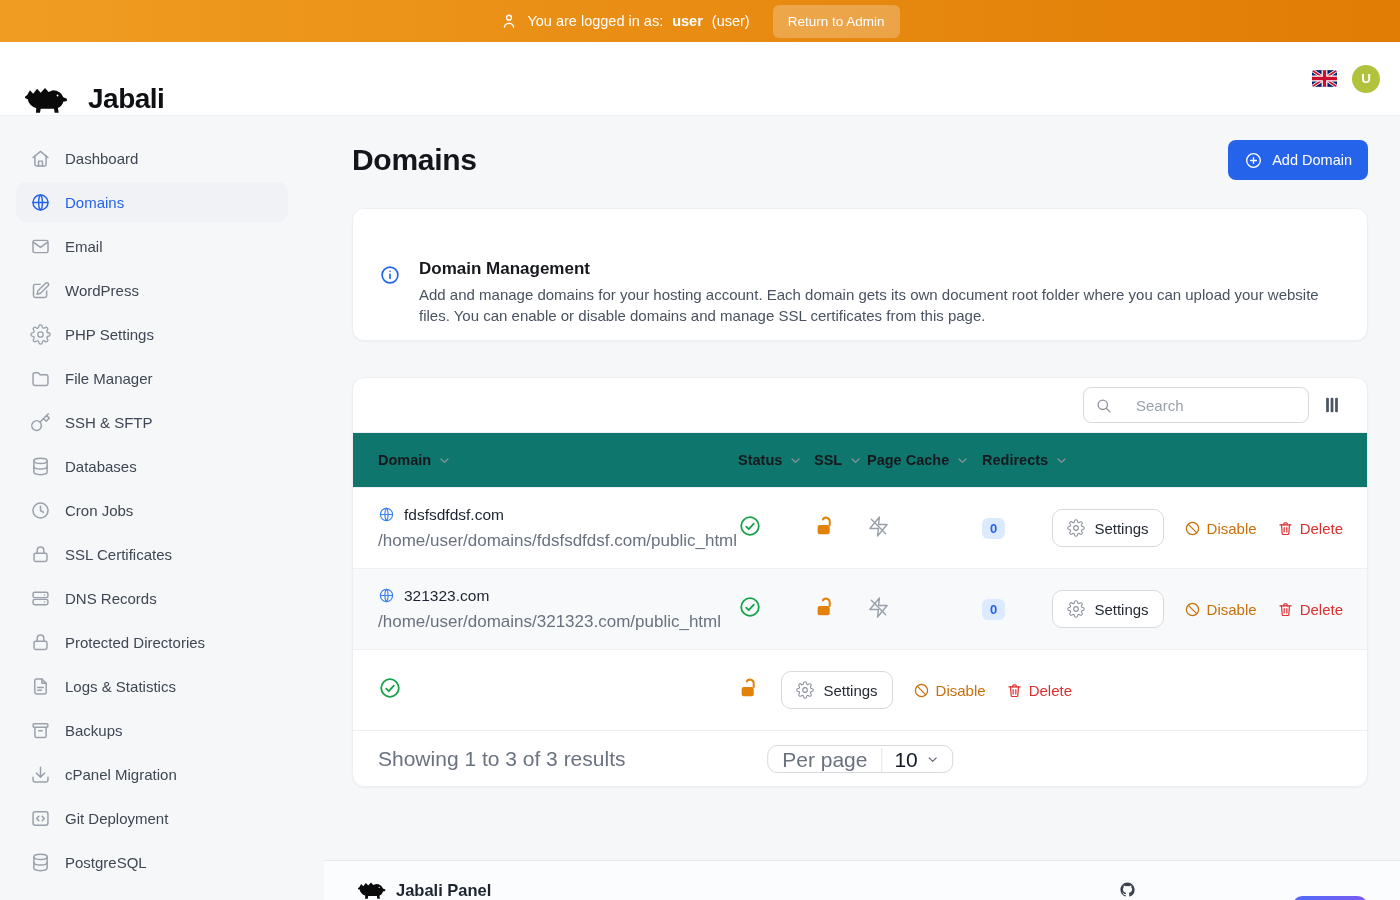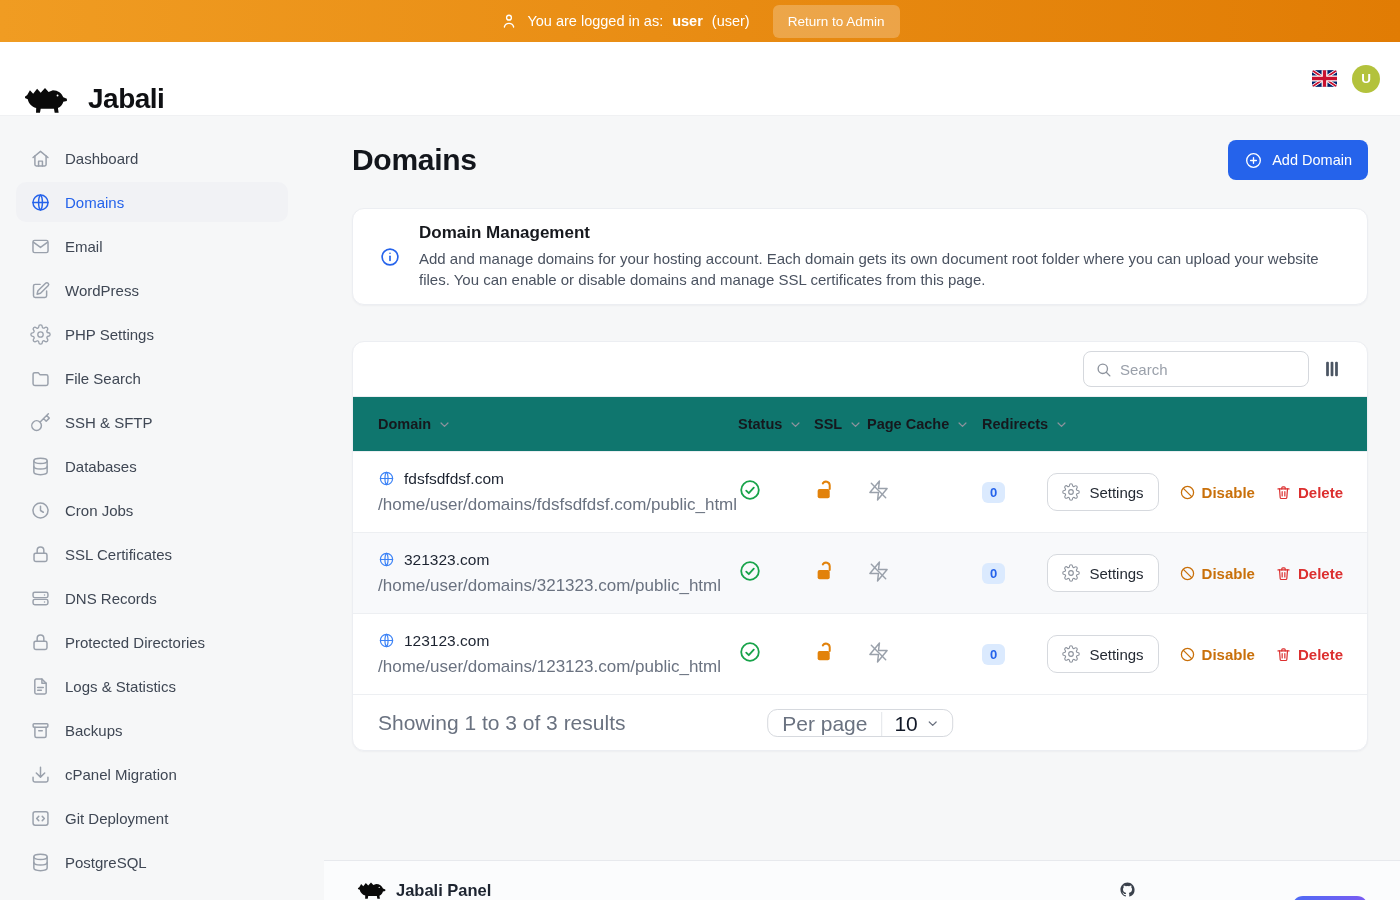--- a/index.html
+++ b/index.html
@@ -34,48 +34,48 @@
 
   main { flex:1; min-width:0; padding:24px 32px 0 48px; display:flex; flex-direction:column; }
   .page-head { display:flex; align-items:center; justify-content:space-between; margin-bottom:28px; }
   h1 { font-size:30px; font-weight:700; letter-spacing:-.3px; color:#13161c; }
   .add-domain { display:flex; align-items:center; gap:9px; background:#2563eb; color:#fff; border:none; border-radius:8px; height:40px; padding:0 16px; font-size:14.5px; font-weight:500; cursor:pointer; font-family:inherit; }
   .add-domain .icn { width:19px; height:19px; }
 
   .card { background:#fff; border:1px solid #eceef2; border-radius:12px; box-shadow:0 1px 2px rgba(16,24,40,.04); }
   .info-card { display:flex; align-items:center; gap:18px; padding:14px 26px; margin-bottom:36px; }
   .info-card .icn { width:22px; height:22px; color:#2563eb; }
-  .info-card h2 { font-size:17px; font-weight:700; color:#16181d; margin-bottom:5px; }
+  .info-card h2 { font-size:17px; font-weight:700; color:#16181d; margin-bottom:5px;margin-top:36px; }
   .info-card p { font-size:15px; color:#4a5260; line-height:1.4; max-width:935px; }
 
   
   .table-card { --cols:360px 76px 53px 115px 90px minmax(0,1fr); }
   .toolbar { display:flex; align-items:center; justify-content:flex-end; gap:10px; height:54px; padding:0 22px; }
-  .search-box { display:flex; align-items:center; gap:8px; width:226px; height:36px; border:1px solid #d5d8dd; border-radius:8px; padding:15px 11px; color:#8d939d; }
+  .search-box { display:flex; align-items:center; gap:24px; width:226px; height:36px; border:1px solid #d5d8dd; border-radius:8px; padding:15px 11px; color:#8d939d; }
   .search-box .icn { width:17px; height:17px; }
   .search-box input { border:none; outline:none; width:100%; font-size:15px; color:#1f2937; font-family:inherit; background:transparent; }
   .search-box input::placeholder { color:#9aa0aa; }
   .col-btn { width:26px; height:26px; border:none; background:none; color:#4b5563; cursor:pointer; padding:2px; }
 
   .thead { display:grid; grid-template-columns:var(--cols); align-items:center; height:56px; padding:0 24px 0 25px; background:#0f766e; border-top:1px solid #eceef2; border-bottom:1px solid #eceef2; font-size:14.5px; font-weight:700; color:#16181d; }
   .th { display:flex; align-items:center; gap:6px; }
   .th .sort { width:15px; height:15px; color:#8d939d; }
   .trow { display:grid; grid-template-columns:var(--cols); align-items:center; height:81px; padding:0 24px 0 25px; border-bottom:1px solid #edeff2; }
   .trow.alt { background:#f8f9fb; }
   .dtop { display:flex; align-items:center; gap:9px; font-size:15.5px; color:#1c2330; margin-bottom:7px; }
   .dtop .icn { width:17px; height:17px; color:#3b82f6; }
   .dpath { font-size:17px; color:#6a7280; }
   .st-icn { width:24px; height:24px; color:#18a34a; }
   .ssl-icn { width:23px; height:23px; color:#e2820b; }
   .zap-icn { width:23px; height:23px; color:#9aa1ab; }
   .badge { display:inline-block; background:#dbeafe; color:#2563eb; font-size:13px; font-weight:600; border-radius:6px; padding:3px 8px; }
   .actions { display:flex; align-items:center; justify-content:flex-end; gap:20px; }
   .btn-settings { display:flex; align-items:center; gap:9px; height:38px; padding:0 14px; border:1px solid #d6d9de; border-radius:10px; background:#fff; font-size:15px; font-weight:500; color:#242a33; cursor:pointer; font-family:inherit; }
   .btn-settings .icn { width:18px; height:18px; color:#8d939d; }
-  .lnk { display:flex; align-items:center; gap:6px; border:none; background:none; font-size:15px; font-weight:700; cursor:pointer; font-family:inherit; }
+  .lnk { display:flex; align-items:center; gap:6px; border:none; background:none; font-size:15px; font-weight:400; cursor:pointer; font-family:inherit; }
   .lnk .icn { width:17px; height:17px; }
   .lnk.disable { color:#c9700a; }
   .lnk.delete { color:#dc2f2f; }
 
   .tfoot { position:relative; display:flex; align-items:center; height:55px; padding:0 24px 0 25px; font-size:21px; color:#6a7280; }
   .per-page { position:absolute; left:50%; transform:translateX(-50%); display:flex; align-items:flex-end; height:28px; border:1px solid #d6d9de; border-radius:10px; background:#fff; overflow:hidden; cursor:pointer; }
   .pp-label { display:flex; align-items:center; padding:0 14px; color:#6a7280; border-right:1px solid #e3e5e9; }
   .pp-value { display:flex; align-items:center; gap:7px; padding:0 12px; color:#111827; font-weight:500;margin-top:20px; }
   .pp-value .icn { width:15px; height:15px; color:#6b7280; }
 
@@ -180,21 +180,21 @@
           </svg>
         </span>
     <span class="lbl">PHP Settings</span>
   </div>
       <div class="side-item">
     <span class="icn">
           <svg viewBox="0 0 24 24" fill="none" stroke="currentColor" stroke-width="1.7" stroke-linecap="round" stroke-linejoin="round">
             <path d="M3.5 7.3v10.6a2 2 0 0 0 2 2h13a2 2 0 0 0 2-2V9.6a2 2 0 0 0-2-2h-7.2L9.4 5.3H5.5a2 2 0 0 0-2 2Z"></path>
           </svg>
         </span>
-    <span class="lbl">File Search</span>
+    <span class="lbl">File Manager</span>
   </div>
       <div class="side-item">
     <span class="icn">
           <svg viewBox="0 0 24 24" fill="none" stroke="currentColor" stroke-width="1.7" stroke-linecap="round" stroke-linejoin="round">
             <path d="M21 2l-2 2m-7.61 7.61a5.5 5.5 0 1 1-7.778 7.778 5.5 5.5 0 0 1 7.777-7.777Zm0 0L15.5 7.5m0 0l3 3L22 7l-3-3m-3.5 3.5L19 4"></path>
           </svg>
         </span>
     <span class="lbl">SSH &amp; SFTP</span>
   </div>
       <div class="side-item">
@@ -508,33 +508,20 @@
                     <path d="M9.6 7V5.4A1.4 1.4 0 0 1 11 4h2a1.4 1.4 0 0 1 1.4 1.4V7"></path>
                     <path d="M6.4 7l.9 12.1a1.5 1.5 0 0 0 1.5 1.4h6.4a1.5 1.5 0 0 0 1.5-1.4L17.6 7"></path>
                     <path d="M10.1 10.8v6M13.9 10.8v6"></path>
                   </svg>
                 </span>
         <span class="a-delete">Delete</span>
       </button>
     </div>
   </div>
           <div class="trow">
-    <div class="dcell">
-      <div class="dtop">
-        <span class="icn">
-                  <svg viewBox="0 0 24 24" fill="none" stroke="currentColor" stroke-width="1.7" stroke-linecap="round" stroke-linejoin="round">
-                    <circle cx="12" cy="12" r="8.6"></circle>
-                    <path d="M3.4 12h17.2"></path>
-                    <path d="M12 3.4c2.9 2.7 2.9 14.5 0 17.2M12 3.4c-2.9 2.7-2.9 14.5 0 17.2"></path>
-                  </svg>
-                </span>
-        <span class="dname">123123.com</span>
-      </div>
-      <div class="dpath">/home/user/domains/123123.com/public_html</div>
-    </div>
     <div><span class="icn st-icn">
                 <svg viewBox="0 0 24 24" fill="none" stroke="currentColor" stroke-width="1.8" stroke-linecap="round" stroke-linejoin="round">
                   <circle cx="12" cy="12" r="8.8"></circle>
                   <path d="m8.2 12.6 2.6 2.6 5-5.6"></path>
                 </svg>
               </span></div>
     <div><span class="icn ssl-icn">
                 <svg viewBox="0 0 24 24">
                   <rect x="3.8" y="10.4" width="12.6" height="9.6" rx="2" fill="currentColor"></rect>
                   <path d="M16.4 10.4V6.6a3.9 3.9 0 0 0-7.2-2" fill="none" stroke="currentColor" stroke-width="2.1" stroke-linecap="round"></path>

